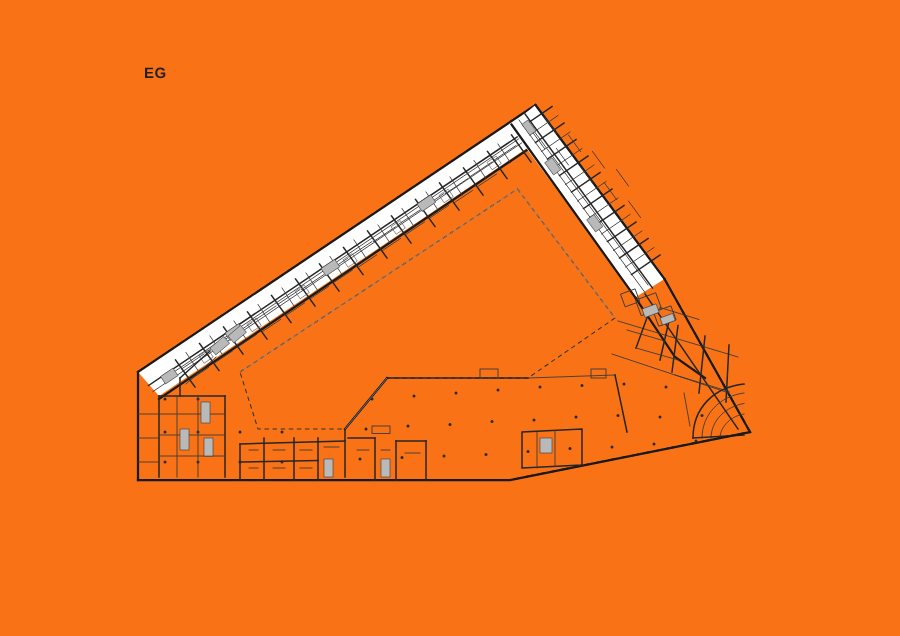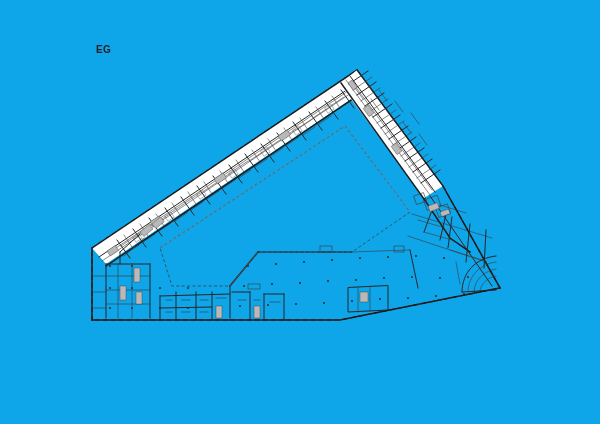--- a/index.html
+++ b/index.html
@@ -10,21 +10,21 @@
   body {
     width: 600px;
     height: 424px;
     overflow: hidden;
     font-family: "Liberation Sans", sans-serif;
     position: relative;
   }
   #sheet {
     position: absolute;
     inset: 0;
-    background: #0ea5e9;
+    background: #f97316;
   }
   #plan-label {
     position: absolute;
     left: 96px;
     top: 44px;
     font-family: "Liberation Sans", sans-serif;
     font-size: 10px;
     font-weight: bold;
     color: #231f20;
     letter-spacing: 0.3px;

